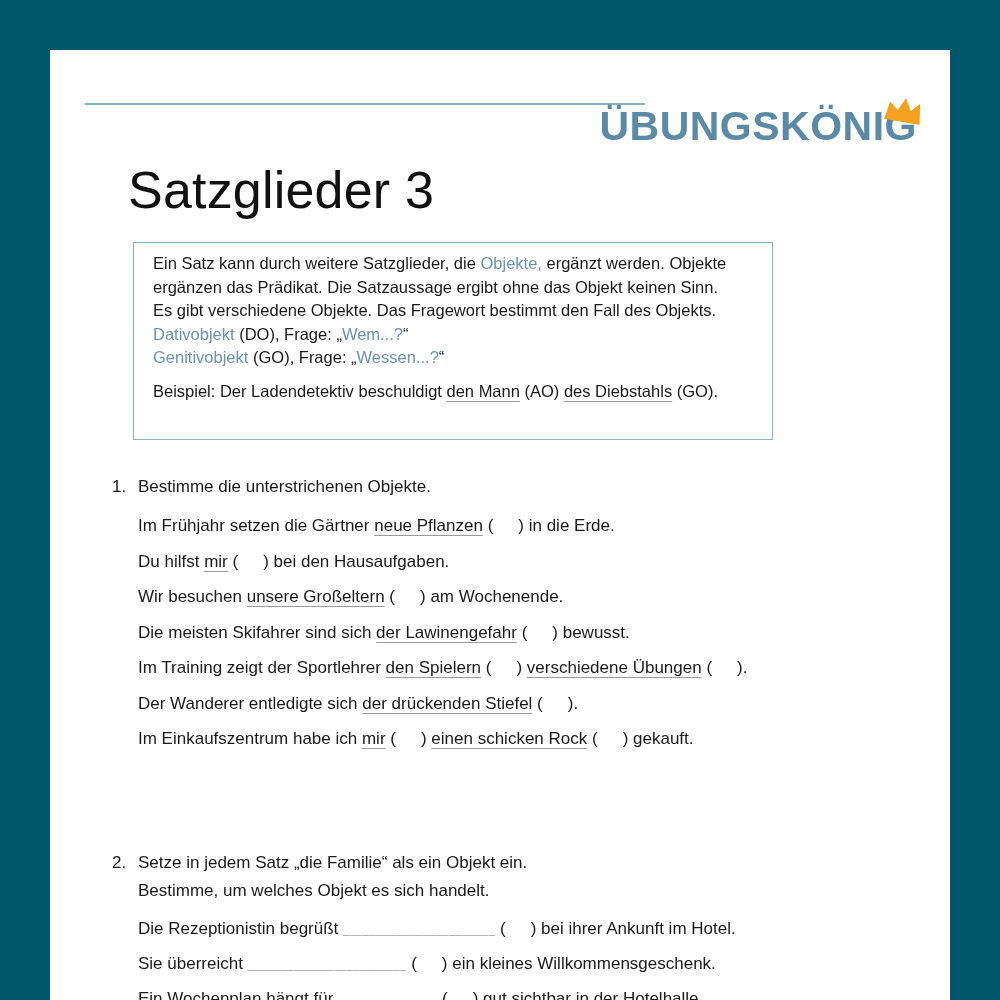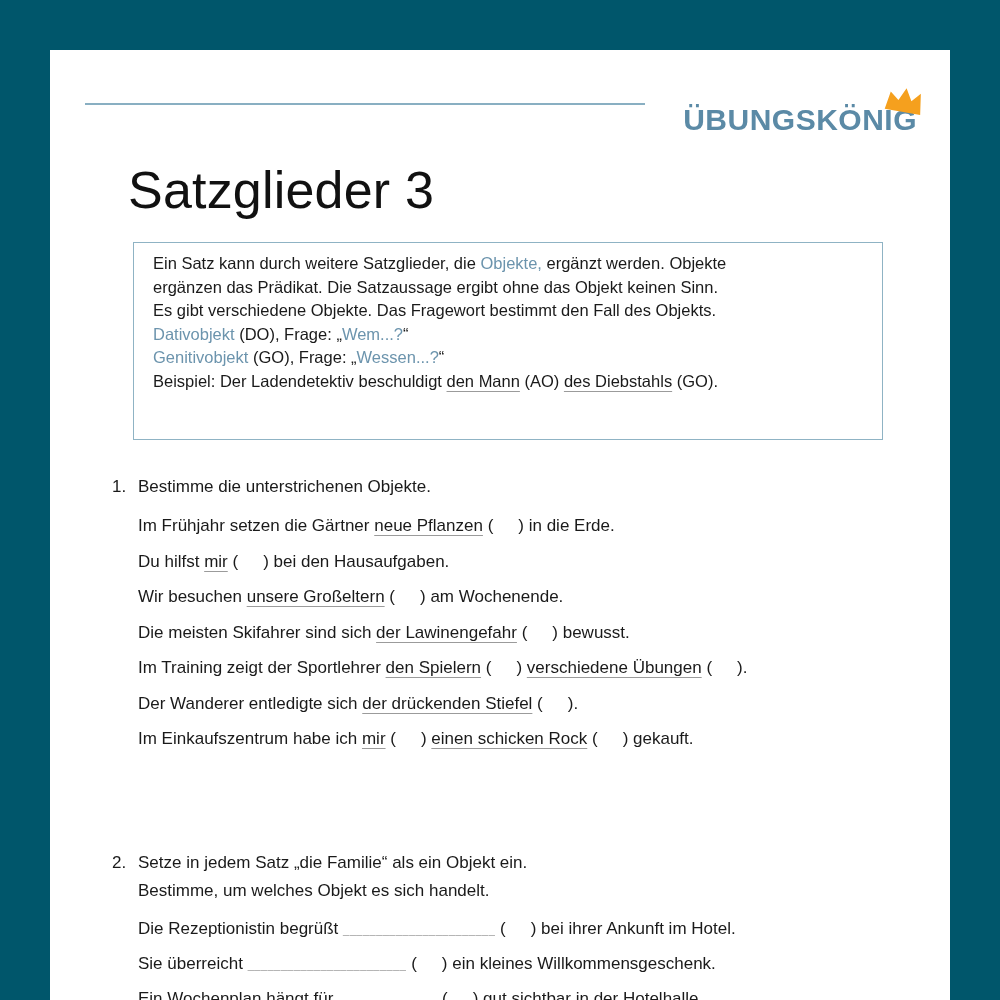--- a/index.html
+++ b/index.html
@@ -13,38 +13,38 @@
   .sheet{
     position:absolute;left:50px;top:50px;width:900px;height:950px;
     background:#ffffff;overflow:hidden;
   }
   .rule{
     position:absolute;left:35px;top:53px;width:560px;height:2px;
     background:#89AFC2;
   }
   .logo{
     position:absolute;top:53px;right:33px;
-    font-weight:bold;font-size:30px;letter-spacing:.5px;
+    font-weight:bold;font-size:41px;letter-spacing:.5px;
     color:#5B8AA6;white-space:nowrap;
   }
   .crown{
     position:absolute;right:-7px;top:-17px;
     transform:rotate(10deg);
   }
   .page-title{
     position:absolute;left:78px;top:110px;
     font-size:52px;letter-spacing:.2px;color:#111;
   }
   .info-box{
-    position:absolute;left:83px;top:192px;width:750px;height:198px;
+    position:absolute;left:83px;top:192px;width:640px;height:198px;
     border:1px solid #8FB3C4;box-sizing:border-box;
     padding:9px 18px 0 19px;
     font-size:16.5px;line-height:23.5px;
   }
-  .example-line{}
+  .example-line{margin-top:10px;}
   .seg-blue{color:#6C94AD;}
   .seg-u{
     text-decoration:underline;
     text-decoration-color:#9b9b9b;
     text-decoration-thickness:1.3px;
     text-underline-offset:3.5px;
   }
   .seg-gap{display:inline-block;width:25px;}
   .seg-blank{color:#9b9b9b;font-size:11px;letter-spacing:.5px;}
   .exercise{position:absolute;left:62px;right:40px;font-size:17px;}

